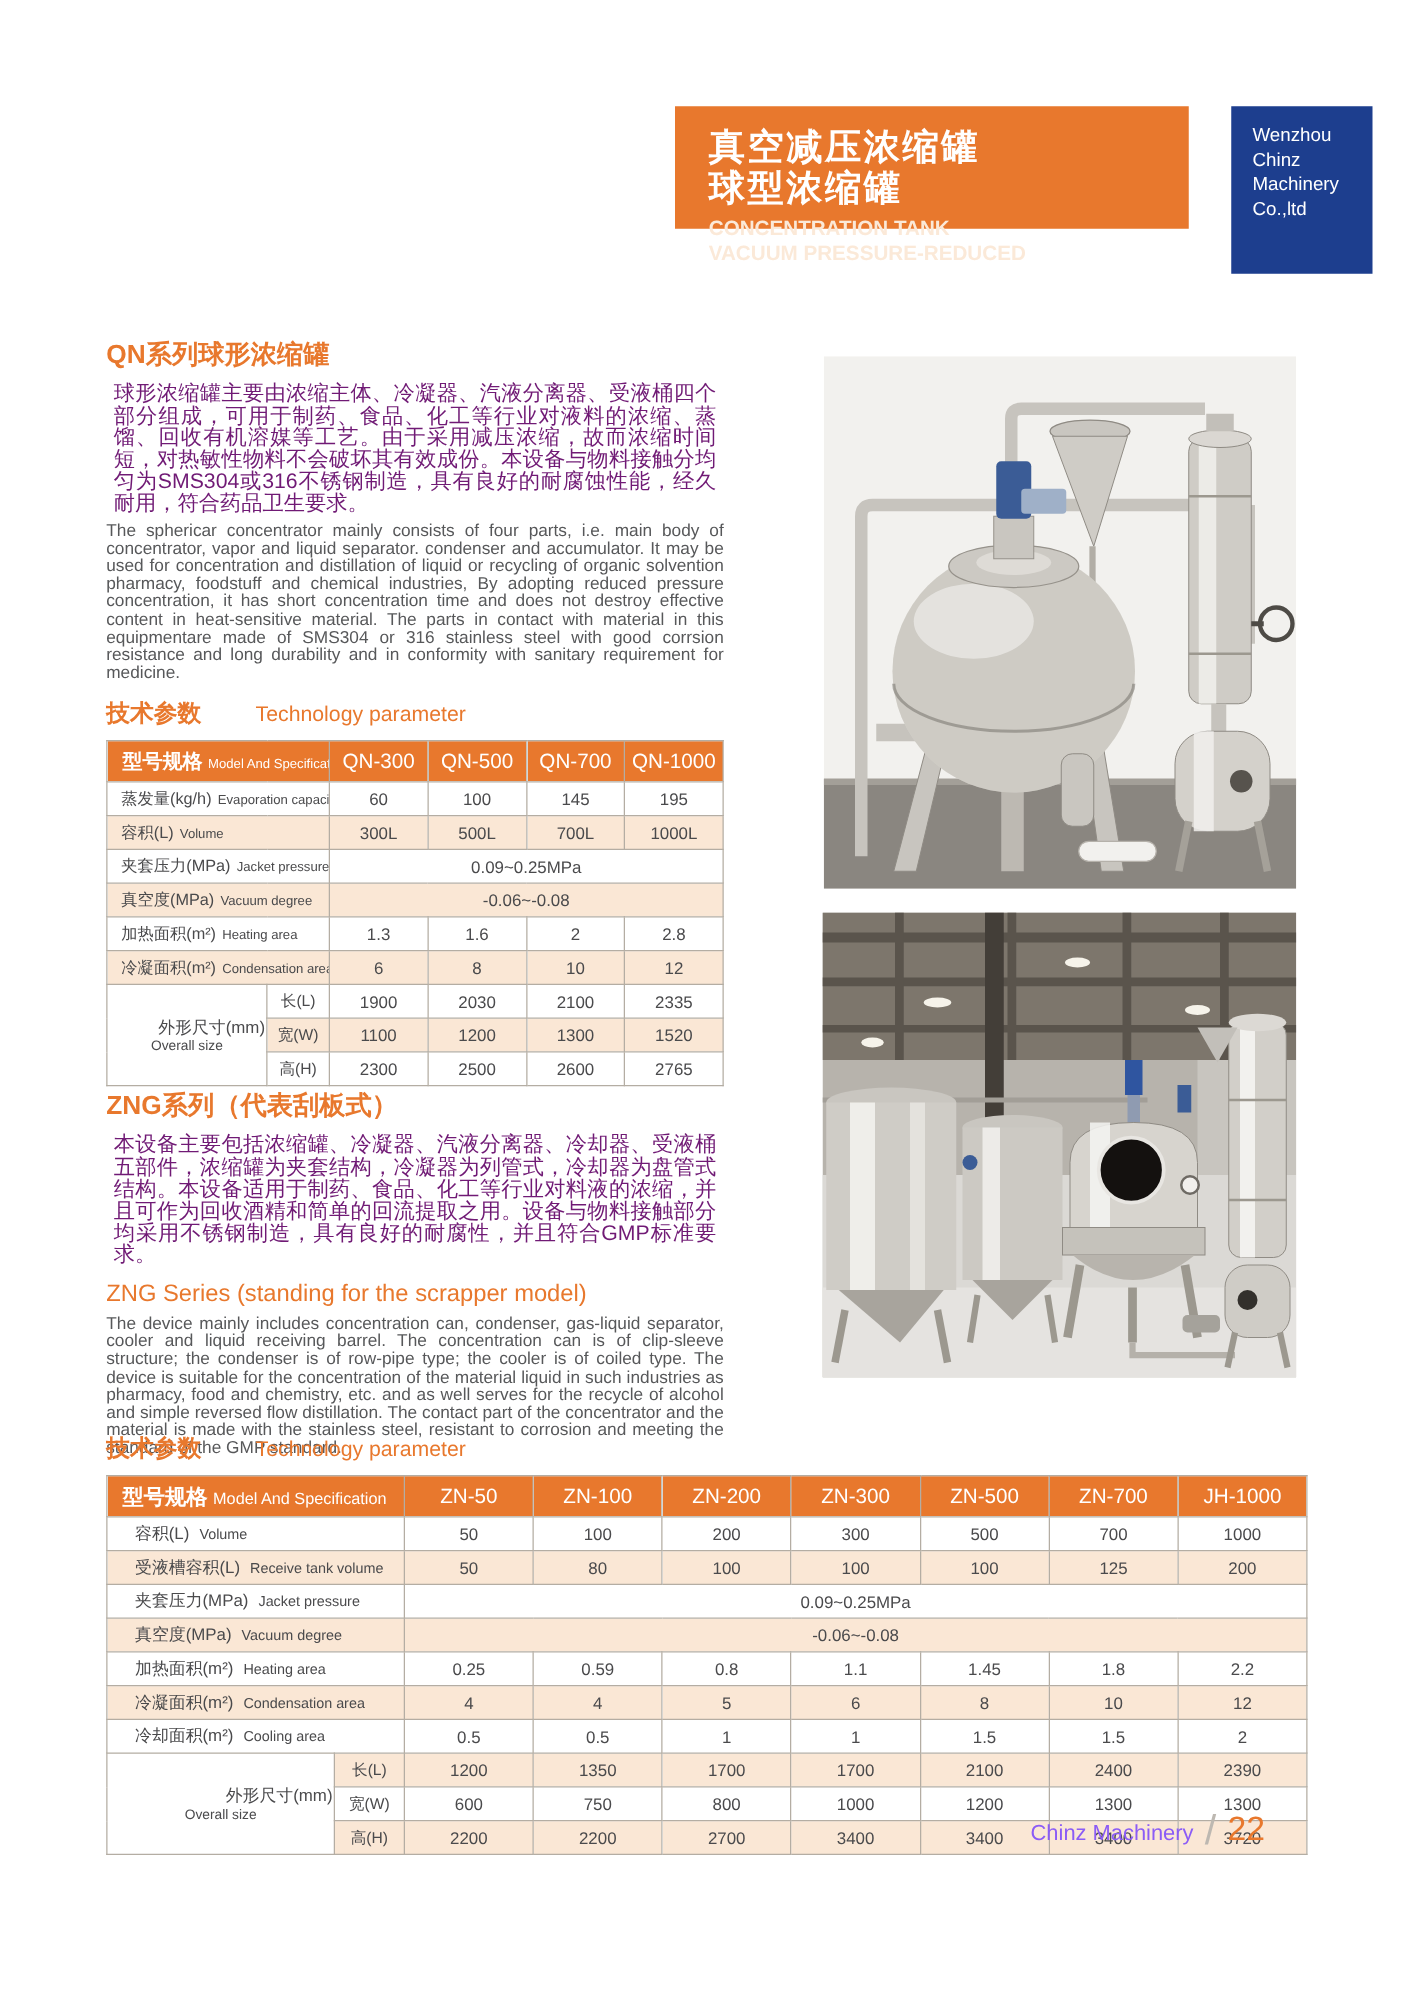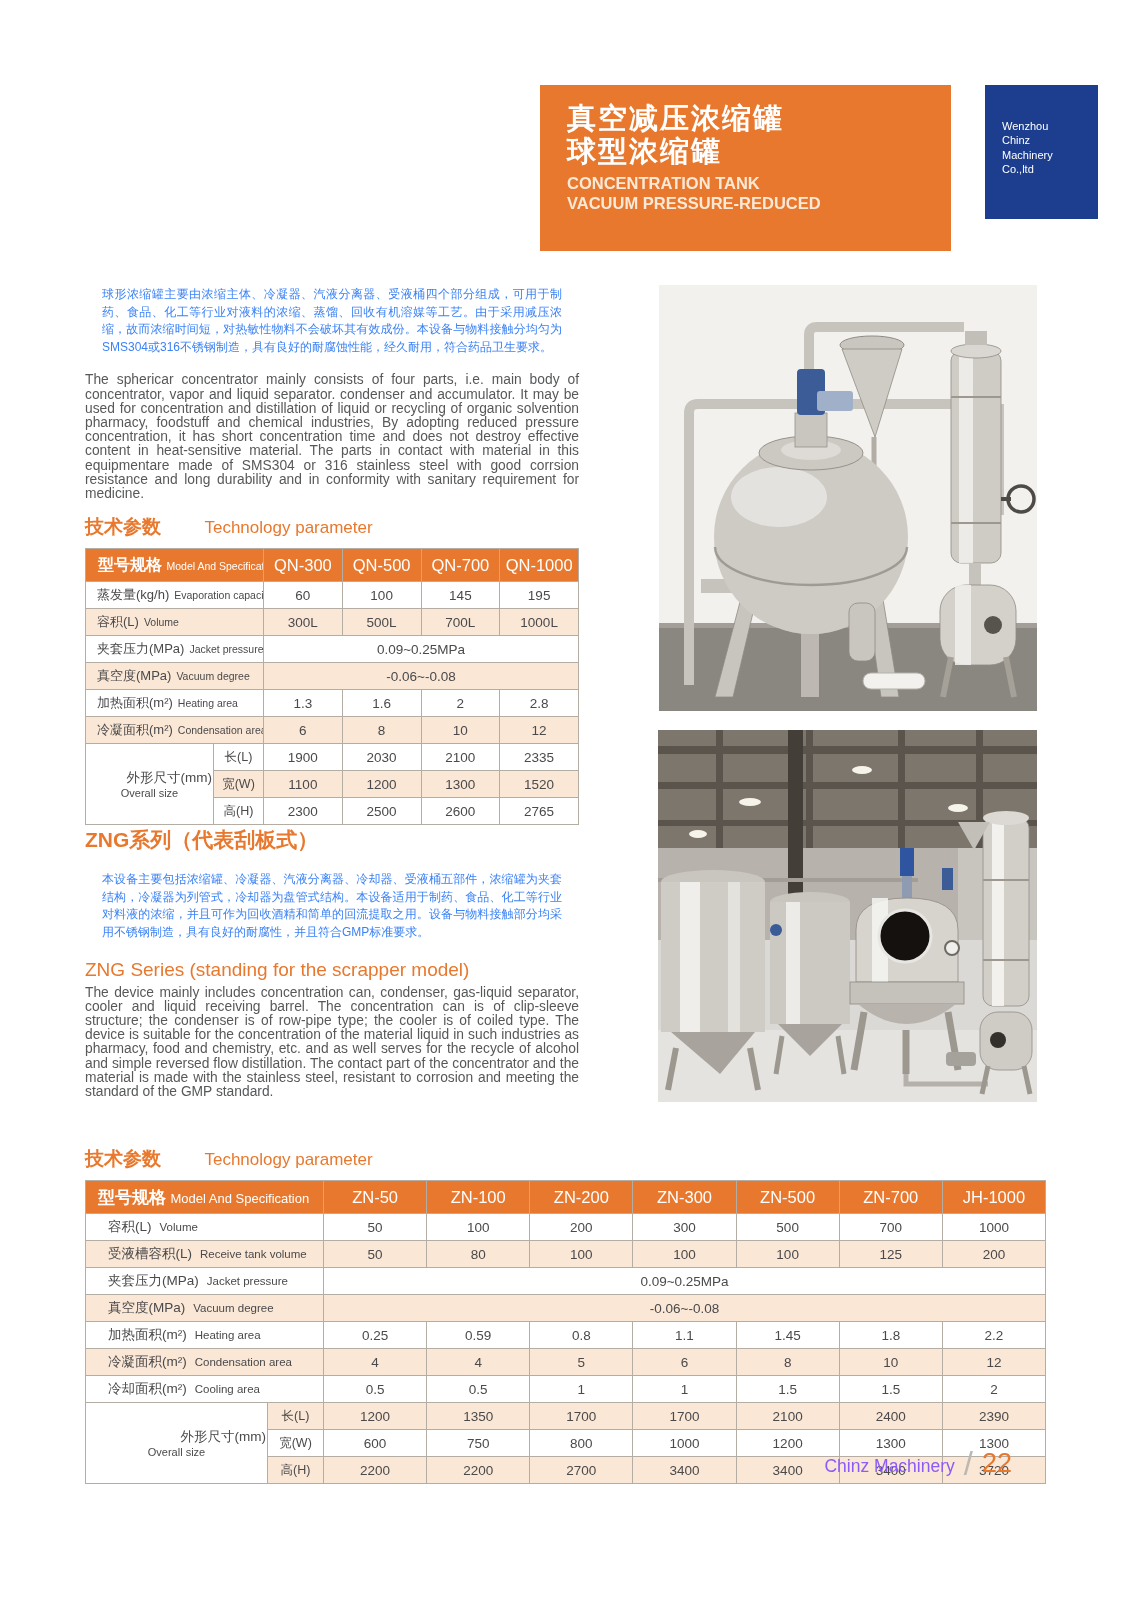--- a/index.html
+++ b/index.html
@@ -1,30 +1,30 @@
 <!DOCTYPE html>
 <html><head>
 <meta charset="utf-8">
 <style>
   html,body{margin:0;padding:0;background:#ffffff;}
   .page{position:relative;width:1132px;height:1600px;background:#ffffff;overflow:hidden;
         font-family:"Liberation Sans","DejaVu Sans",sans-serif;color:#4a4a4c;}
 
   
-  .hdr-orange{position:absolute;left:540px;top:85px;width:411px;height:166px;background:#E8782D;
+  .hdr-orange{position:absolute;left:540px;top:85px;width:411px;height:98px;background:#E8782D;
               box-sizing:border-box;padding:17px 10px 0 27px;color:#fff;}
   .hdr-title-zh{font-size:29px;font-weight:bold;line-height:1.13;letter-spacing:2px;}
   .hdr-title-en{font-size:16.5px;line-height:1.22;margin-top:5px;color:#fbe9d8;font-weight:bold;}
   .hdr-blue{position:absolute;left:985px;top:85px;width:113px;height:134px;background:#1d3e8e;
-            box-sizing:border-box;padding:34px 0 0 17px;color:#fff;font-size:11px;line-height:1.3;}
+            box-sizing:border-box;padding:14px 0 0 17px;color:#fff;font-size:15px;line-height:1.3;}
 
   
   .left-col{position:absolute;left:85px;top:269px;width:494px;}
   .sec-h{color:#E8782D;font-size:21px;font-weight:bold;margin:0 0 9px 0;}
-  .p-zh{font-size:12px;line-height:17.6px;color:#3b82f6;text-align:justify;margin:17px;}
+  .p-zh{font-size:17px;line-height:17.6px;color:#701a75;text-align:justify;margin:6px;}
   .p-en{font-size:13.8px;line-height:14.2px;color:#57585a;text-align:justify;margin:6px 0 0 0;}
   .tech-h{margin:13px 0 8px 0;color:#E8782D;}
   .tech-h .tzh{font-size:19px;font-weight:bold;}
   .tech-h .ten{font-size:17px;margin-left:39px;}
   .zng-en-h{color:#E8782D;font-size:19px;margin:12px 0 5px 0;font-weight:normal;}
 
   
   table.t{border-collapse:collapse;table-layout:fixed;background:#fff;}
   table.t1{width:494px;}
   table.t2{width:961px;}
@@ -77,20 +77,21 @@
     </div>
   </div>
   <div class="hdr-blue">
     <div>Wenzhou</div>
     <div>Chinz</div>
     <div>Machinery</div>
     <div>Co.,ltd</div>
   </div>
 
   <div class="left-col">
+    <h2 class="sec-h">QN系列球形浓缩罐</h2>
     <p class="p-zh">球形浓缩罐主要由浓缩主体、冷凝器、汽液分离器、受液桶四个部分组成，可用于制药、食品、化工等行业对液料的浓缩、蒸馏、回收有机溶媒等工艺。由于采用减压浓缩，故而浓缩时间短，对热敏性物料不会破坏其有效成份。本设备与物料接触分均匀为SMS304或316不锈钢制造，具有良好的耐腐蚀性能，经久耐用，符合药品卫生要求。</p>
     <p class="p-en">The sphericar concentrator mainly consists of four parts, i.e. main body of concentrator, vapor and liquid separator. condenser and accumulator. It may be used for concentration and distillation of liquid or recycling of organic solvention pharmacy, foodstuff and chemical industries, By adopting reduced pressure concentration, it has short concentration time and does not destroy effective content in heat-sensitive material. The parts in contact with material in this equipmentare made of SMS304 or 316 stainless steel with good corrsion resistance and long durability and in conformity with sanitary requirement for medicine.</p>
 
     <div class="tech-h">
       <span class="tzh">技术参数</span>
       <span class="ten">Technology parameter</span>
     </div>
 
     <table class="t t1">
       <colgroup>

